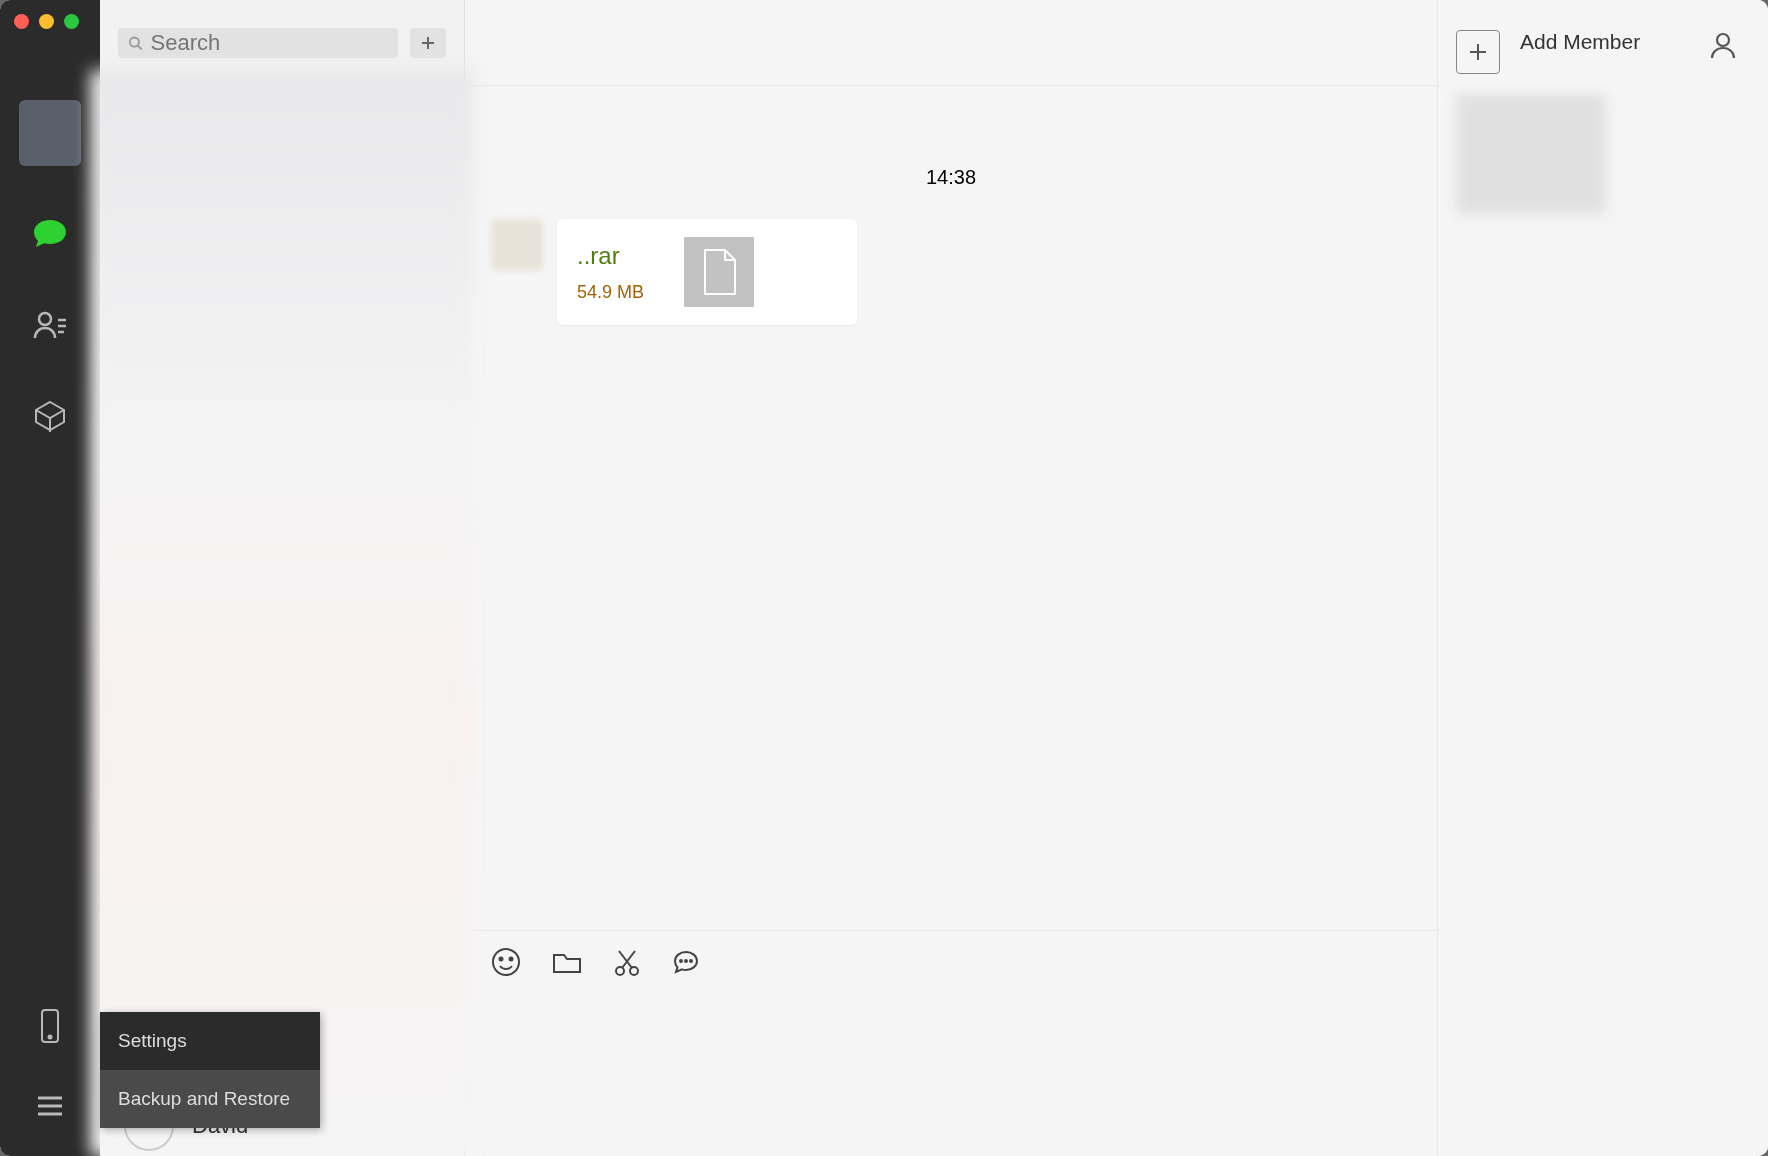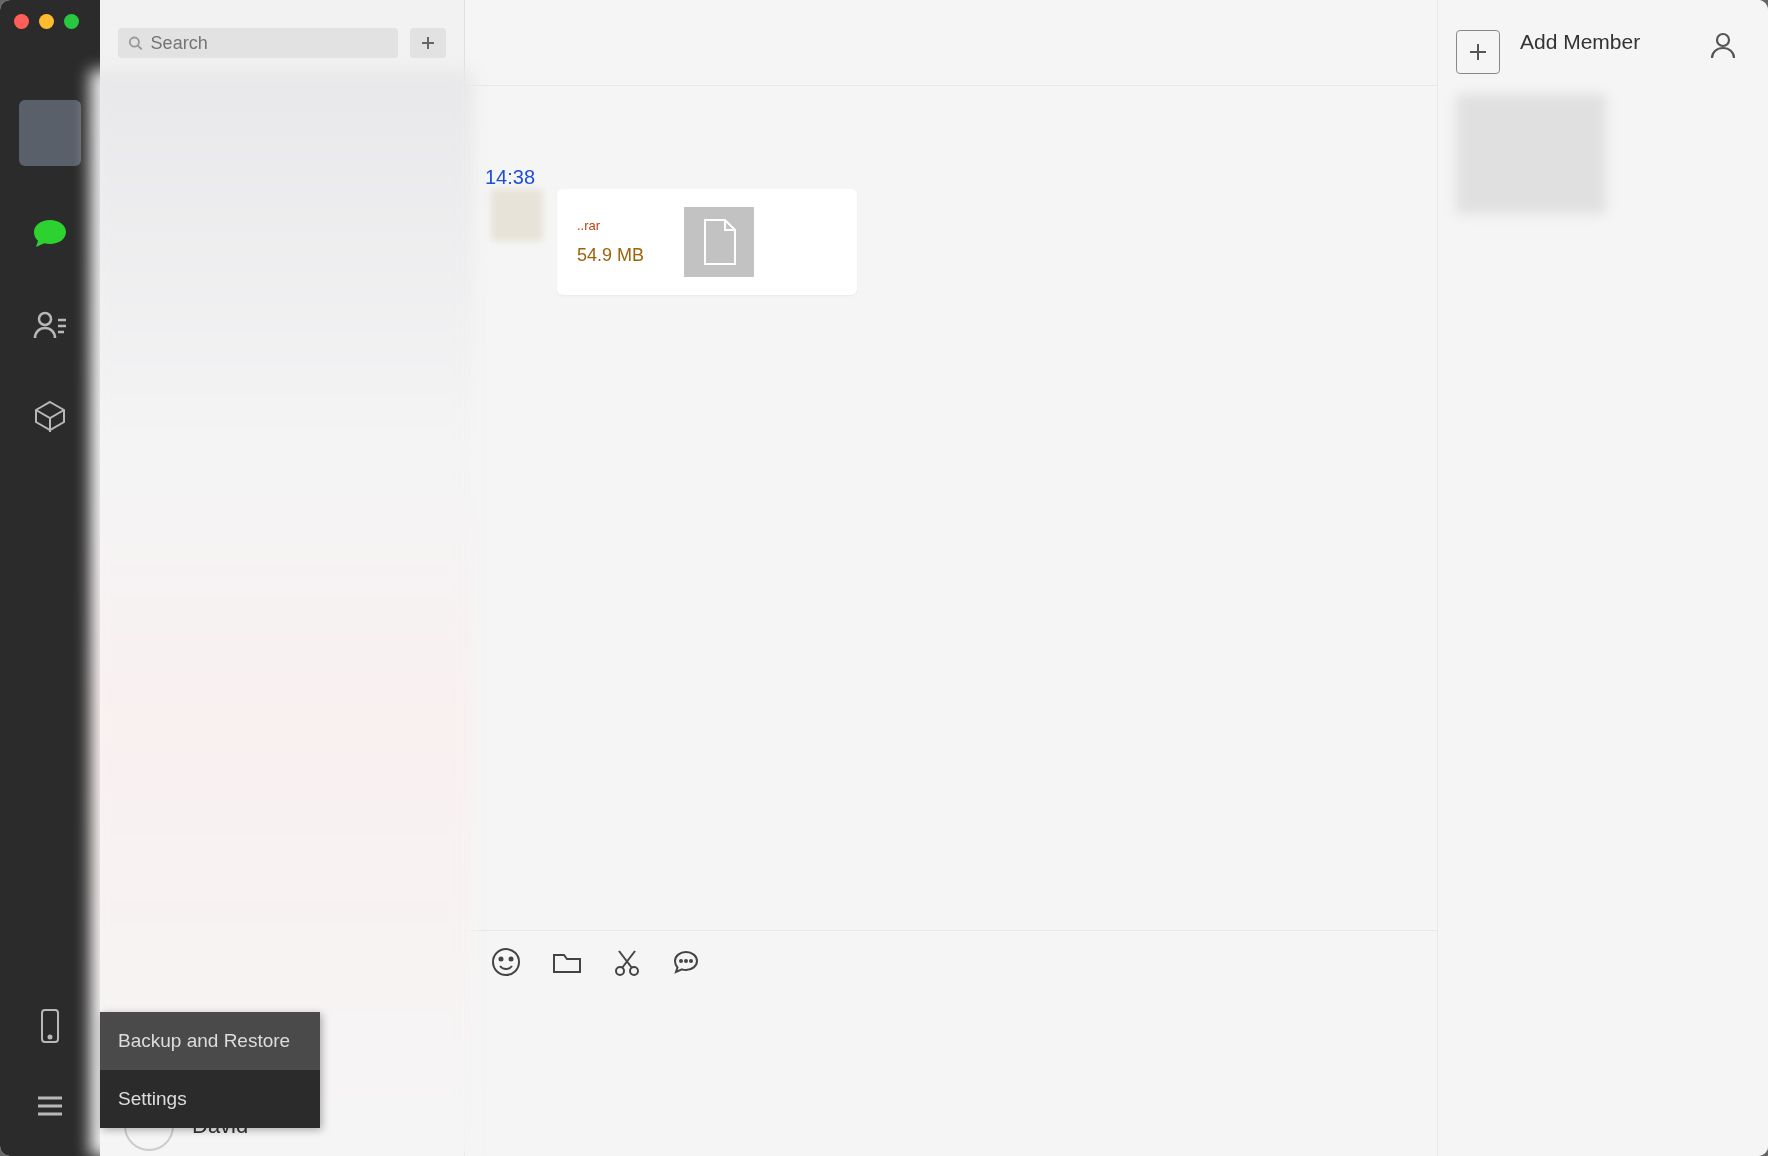--- a/index.html
+++ b/index.html
@@ -14,37 +14,37 @@
 .nav { width: 100px; background: #2b2b2b; display: flex; flex-direction: column; align-items: center; padding-top: 100px; gap: 50px; }
 .nav-avatar { width: 62px; height: 66px; background: #5a606a; border-radius: 6px; }
 .nav-icon { width: 40px; height: 40px; display: flex; align-items: center; justify-content: center; cursor: pointer; }
 .nav-icon svg { width: 40px; height: 40px; }
 .nav-spacer { flex: 1; }
 .nav-bottom { display: flex; flex-direction: column; align-items: center; gap: 40px; padding-bottom: 30px; }
 
 .sidebar { width: 365px; background: #f2f2f2; border-right: 1px solid #e0e0e0; display: flex; flex-direction: column; position: relative; }
 .sidebar-top { display: flex; align-items: center; gap: 12px; padding: 28px 18px 12px 18px; }
 .search { flex: 1; height: 30px; background: #e2e2e2; border-radius: 4px; display: flex; align-items: center; padding: 0 10px; gap: 8px; }
-.search input { border: none; background: transparent; outline: none; font-size: 18px; color: #4c1d95; width: 100%; }
+.search input { border: none; background: transparent; outline: none; font-size: 22px; color: #4c1d95; width: 100%; }
 .add-btn { width: 36px; height: 30px; background: #e2e2e2; border-radius: 4px; display: flex; align-items: center; justify-content: center; cursor: pointer; }
 .chat-list { flex: 1; background: linear-gradient(180deg, #e8e8ea 0%, #f4f4f5 35%, #f9f0f0 60%, #f5f5f5 100%); filter: blur(8px); margin: 0 -10px; }
 .visible-contact { position: absolute; bottom: 0; left: 0; right: 0; height: 60px; display: flex; align-items: center; gap: 18px; padding: 0 24px; background: #f5f5f5; }
 .visible-contact .av { width: 50px; height: 50px; border-radius: 50%; border: 2px solid #ccc; }
 .visible-contact .nm { font-size: 22px; color: #333; }
 
 .main { flex: 1; display: flex; }
 .chat-area { flex: 1; display: flex; flex-direction: column; border-right: 1px solid #e8e8e8; }
 .chat-header { height: 86px; background: #f5f5f5; border-bottom: 1px solid #e8e8e8; }
 .chat-body { flex: 1; background: #f5f5f5; padding: 20px; }
-.timestamp { text-align: left; color: #1d4ed8; font-size: 20px; margin-top: 60px; }
+.timestamp { text-align: center; color: #000000; font-size: 20px; margin-top: 60px; margin-bottom: 30px; }
 .msg { display: flex; align-items: flex-start; gap: 14px; margin-left: 6px; }
 .msg-av { width: 52px; height: 52px; background: #e8e3d8; border-radius: 4px; filter: blur(3px); }
 .file-card { background: #fff; border-radius: 6px; padding: 18px 20px; display: flex; align-items: center; gap: 40px; min-width: 300px; box-shadow: 0 1px 2px rgba(0,0,0,0.05); }
 .file-info { display: flex; flex-direction: column; gap: 12px; }
-.file-name { font-size: 13px; color: #c2410c; }
+.file-name { font-size: 24px; color: #4d7c0f; }
 .file-size { font-size: 18px; color: #a16207; }
 .file-icon { width: 70px; height: 70px; background: #c2c2c2; display: flex; align-items: center; justify-content: center; }
 .chat-toolbar { height: 66px; border-top: 1px solid #e8e8e8; background: #f5f5f5; display: flex; align-items: center; gap: 30px; padding: 0 26px; }
 .tool-icon { cursor: pointer; }
 .chat-input { height: 160px; background: #f5f5f5; }
 
 .right-panel { width: 330px; background: #f5f5f5; padding: 18px; }
 .add-member { display: flex; align-items: flex-start; gap: 20px; margin-top: 12px; }
 .add-member-box { width: 44px; height: 44px; border: 1.5px solid #888; border-radius: 4px; display: flex; align-items: center; justify-content: center; cursor: pointer; }
 .add-member-label { font-size: 21px; color: #333; }
@@ -100,22 +100,22 @@
         <svg viewBox="0 0 40 40" stroke="#b8b8b8" stroke-width="3">
             <line x1="8" y1="12" x2="32" y2="12"></line>
             <line x1="8" y1="20" x2="32" y2="20"></line>
             <line x1="8" y1="28" x2="32" y2="28"></line>
           </svg>
       </div>
     </div>
   </div>
 
   <div class="ctx-menu">
+    <div class="ctx-item">Settings</div>
     <div class="ctx-item hl">Backup and Restore</div>
-    <div class="ctx-item">Settings</div>
   </div>
 
   <div class="sidebar">
     <div class="sidebar-top">
       <div class="search">
         <svg width="16" height="16" viewBox="0 0 16 16" fill="none" stroke="#999" stroke-width="2">
             <circle cx="7" cy="7" r="5"></circle>
             <line x1="11" y1="11" x2="15" y2="15"></line>
           </svg>
         <input type="text" placeholder="Search" style="">

